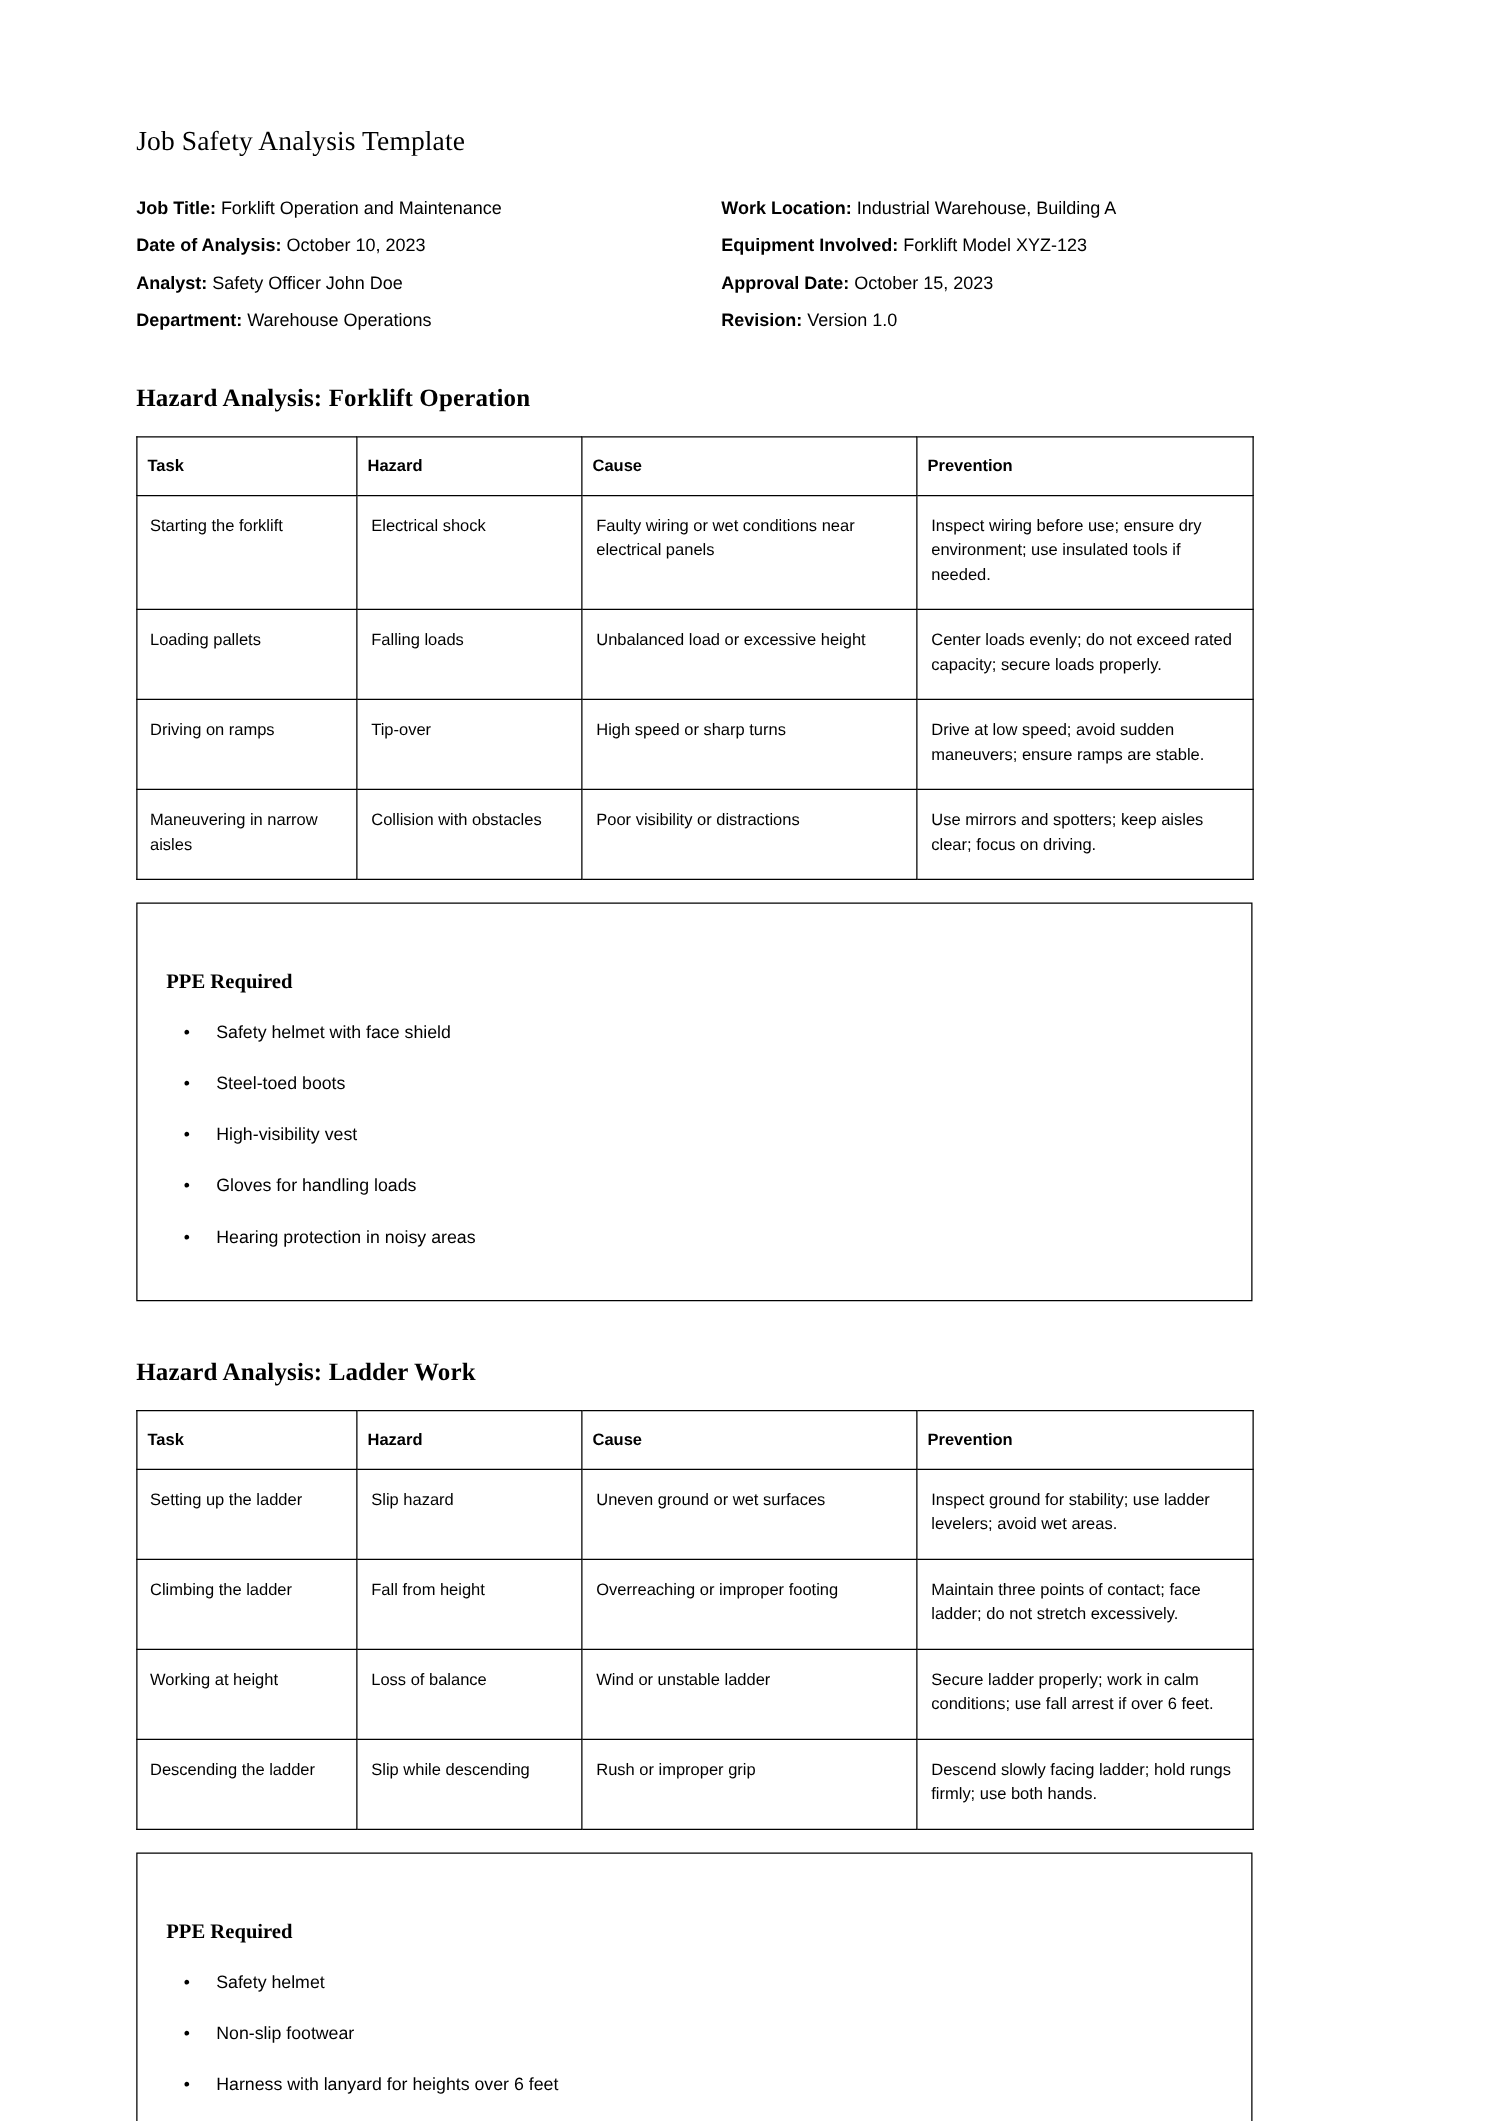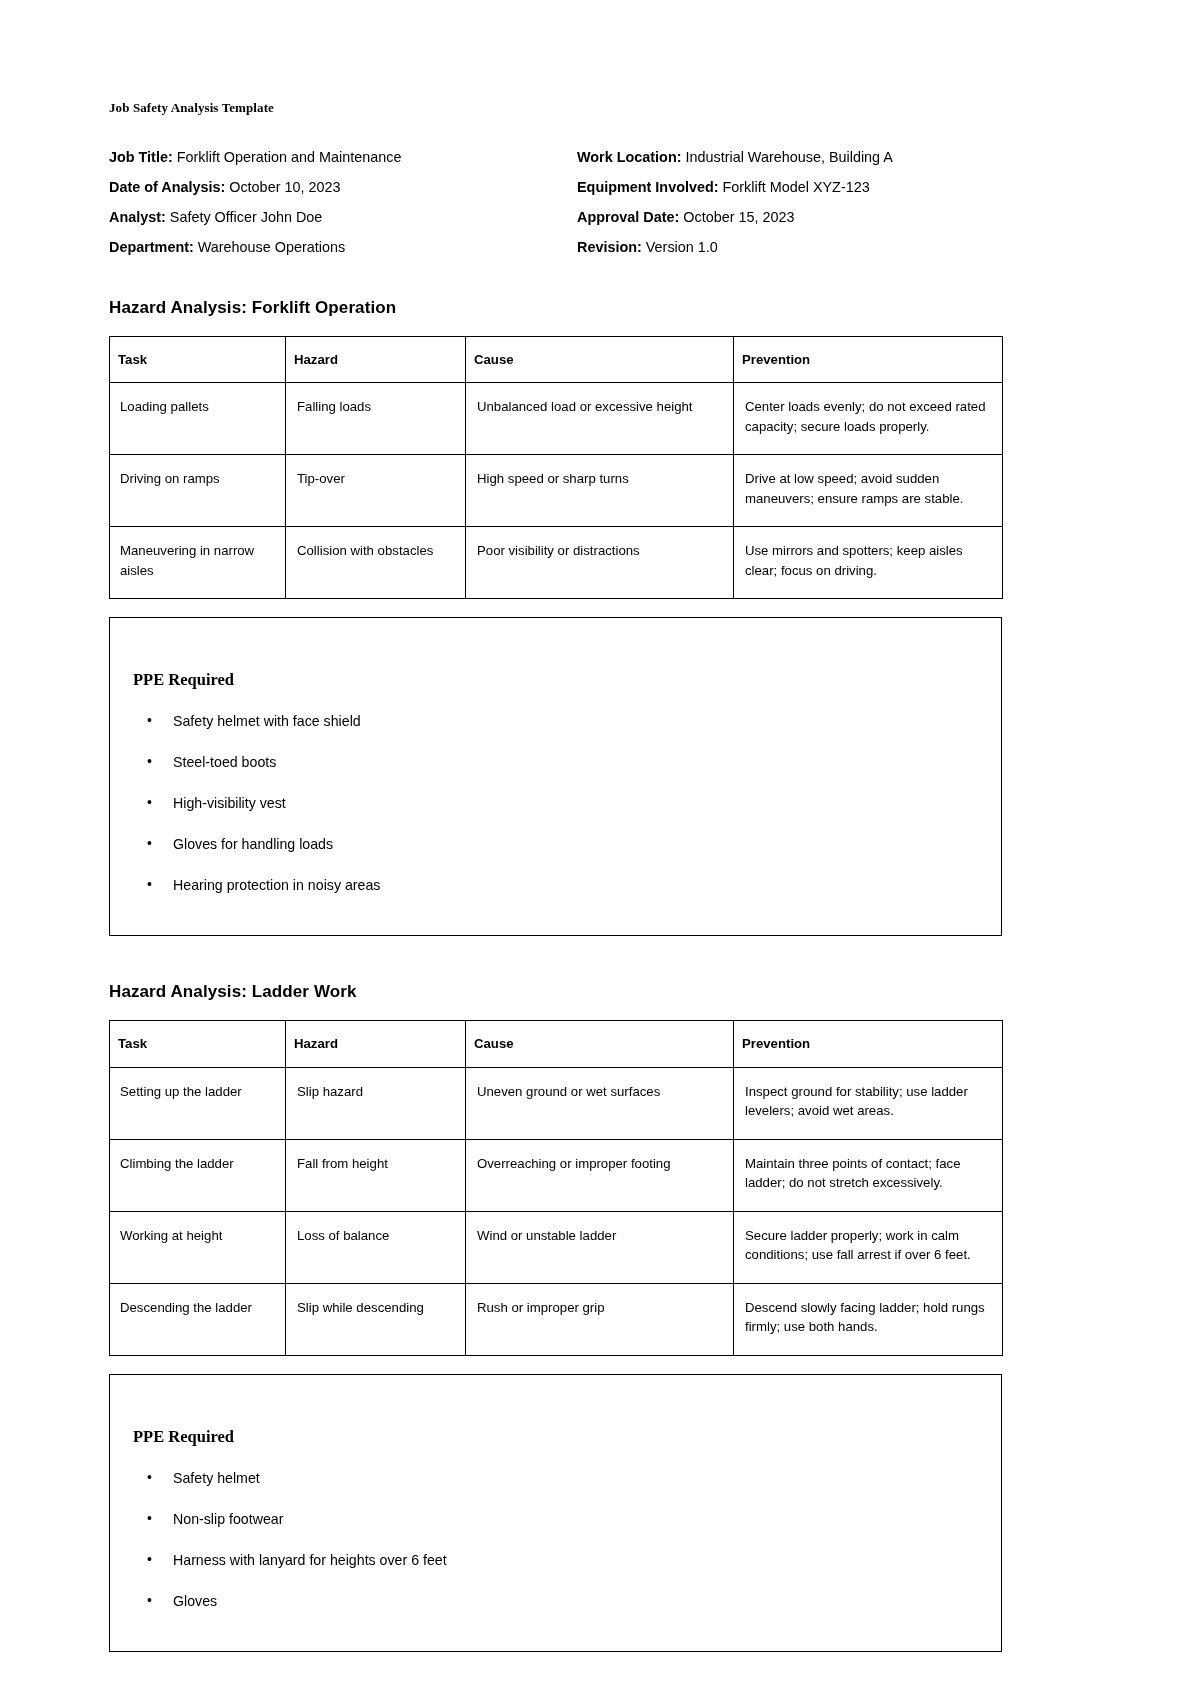--- a/index.html
+++ b/index.html
@@ -18,22 +18,22 @@
     width: 1200px;
     min-height: 1697px;
     box-sizing: border-box;
     padding: 100px 108px 60px 109px;
     background: #ffffff;
   }
 
   
   .doc-title {
     font-family: "Liberation Serif", serif;
-    font-weight: bold;
-    font-size: 13px;
+    font-weight: normal;
+    font-size: 22px;
     letter-spacing: 0.1px;
     margin: 0 0 26px 0;
     line-height: 1.2;
   }
 
   
   .meta {
     display: grid;
     grid-template-columns: 468px 1fr;
     row-gap: 0;
@@ -46,23 +46,23 @@
   }
   .meta-label {
     font-weight: bold;
   }
   .meta-value {
     font-weight: normal;
   }
 
   
   .section-heading {
-    font-family: Liberation Sans, sans-serif;
+    font-family: Liberation Serif, serif;
     font-weight: bold;
-    font-size: 17px;
+    font-size: 20px;
     margin: 0 0 18px 0;
     letter-spacing: 0.1px;
   }
 
   
   table.jsa {
     border-collapse: collapse;
     width: 893px;
     table-layout: fixed;
     margin: 0 0 0 0;
@@ -188,20 +188,26 @@
     <thead>
       <tr>
         <th>Task</th>
         <th>Hazard</th>
         <th>Cause</th>
         <th>Prevention</th>
       </tr>
     </thead>
     <tbody>
       <tr>
+        <td class="first-col">Starting the forklift</td>
+        <td>Electrical shock</td>
+        <td>Faulty wiring or wet conditions near electrical panels</td>
+        <td>Inspect wiring before use; ensure dry environment; use insulated tools if needed.</td>
+      </tr>
+      <tr>
         <td class="first-col">Loading pallets</td>
         <td>Falling loads</td>
         <td>Unbalanced load or excessive height</td>
         <td>Center loads evenly; do not exceed rated capacity; secure loads properly.</td>
       </tr>
       <tr>
         <td class="first-col">Driving on ramps</td>
         <td>Tip-over</td>
         <td>High speed or sharp turns</td>
         <td>Drive at low speed; avoid sudden maneuvers; ensure ramps are stable.</td>

